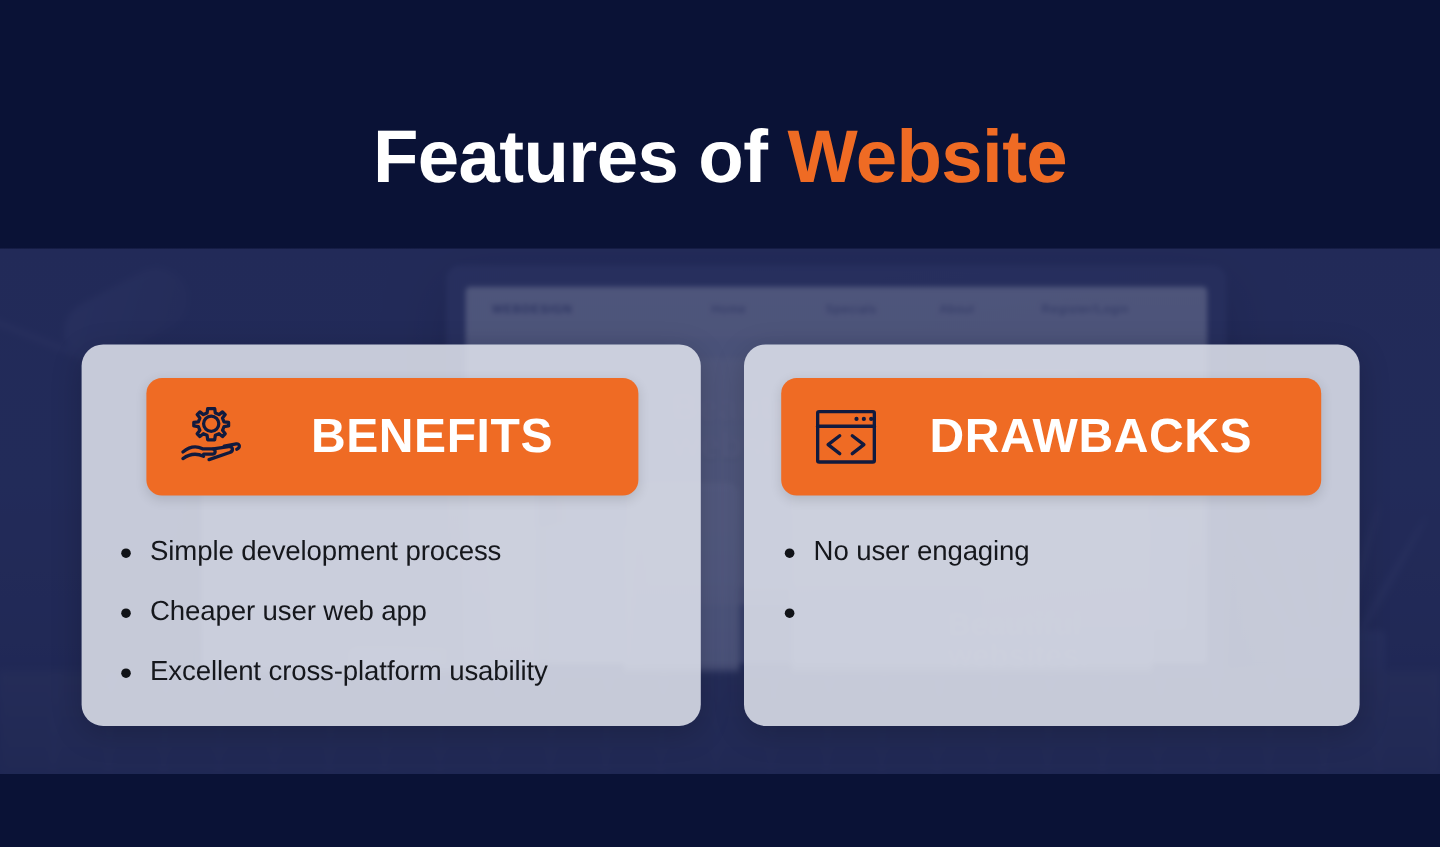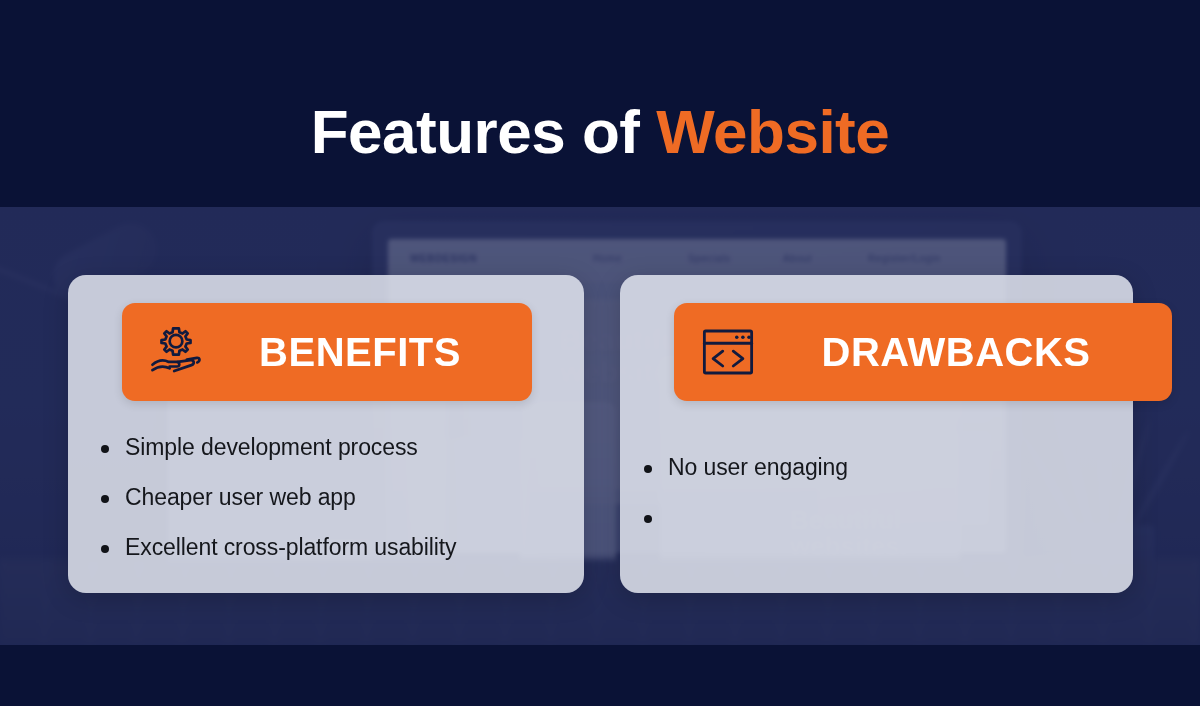--- a/index.html
+++ b/index.html
@@ -244,41 +244,41 @@
     font-weight: bold;
     letter-spacing: -0.5px;
     color: #ffffff;
     white-space: nowrap;
   }
   .title .accent { color: #ef6b24; }
 
   
   .card {
     position: absolute;
-    top: 275px;
+    top: 287px;
     height: 318px;
     border-radius: 18px;
     background: rgba(221, 224, 234, 0.88);
     box-shadow: 0 6px 26px rgba(0,0,0,0.18);
   }
   .card-left { left: 68px; width: 516px; }
   .card-right { left: 620px; width: 513px; }
 
   .pill {
     position: absolute;
     top: 28px;
     height: 98px;
     border-radius: 13px;
     background: #ef6b24;
     display: flex;
     align-items: center;
     box-shadow: 0 3px 10px rgba(0,0,0,0.12);
   }
   .pill-left { left: 54px; width: 410px; }
-  .pill-right { left: 31px; width: 498px; margin-left: 23px; }
+  .pill-right { left: 31px; width: 450px; }
 
   .pill-icon {
     flex: 0 0 auto;
     margin-left: 24px;
     width: 60px;
     height: 60px;
     display: flex;
     align-items: center;
     justify-content: center;
   }
@@ -315,21 +315,21 @@
   }
   .bullet-text {
     margin-left: 16px;
     font-size: 23px;
     color: #15171c;
     letter-spacing: -0.1px;
     white-space: nowrap;
     line-height: 1.1;
   }
   .bullets-left { padding-left: 33px; }
-  .bullets-right { padding-left: 24px; margin-top: 20px; }
+  .bullets-right { padding-left: 34px; }
 </style>
 </head>
 <body>
 
 <div id="infographic">
 
   <div class="bg-photo">
 
     <div class="bg-lamp">
       <div class="head"></div>

